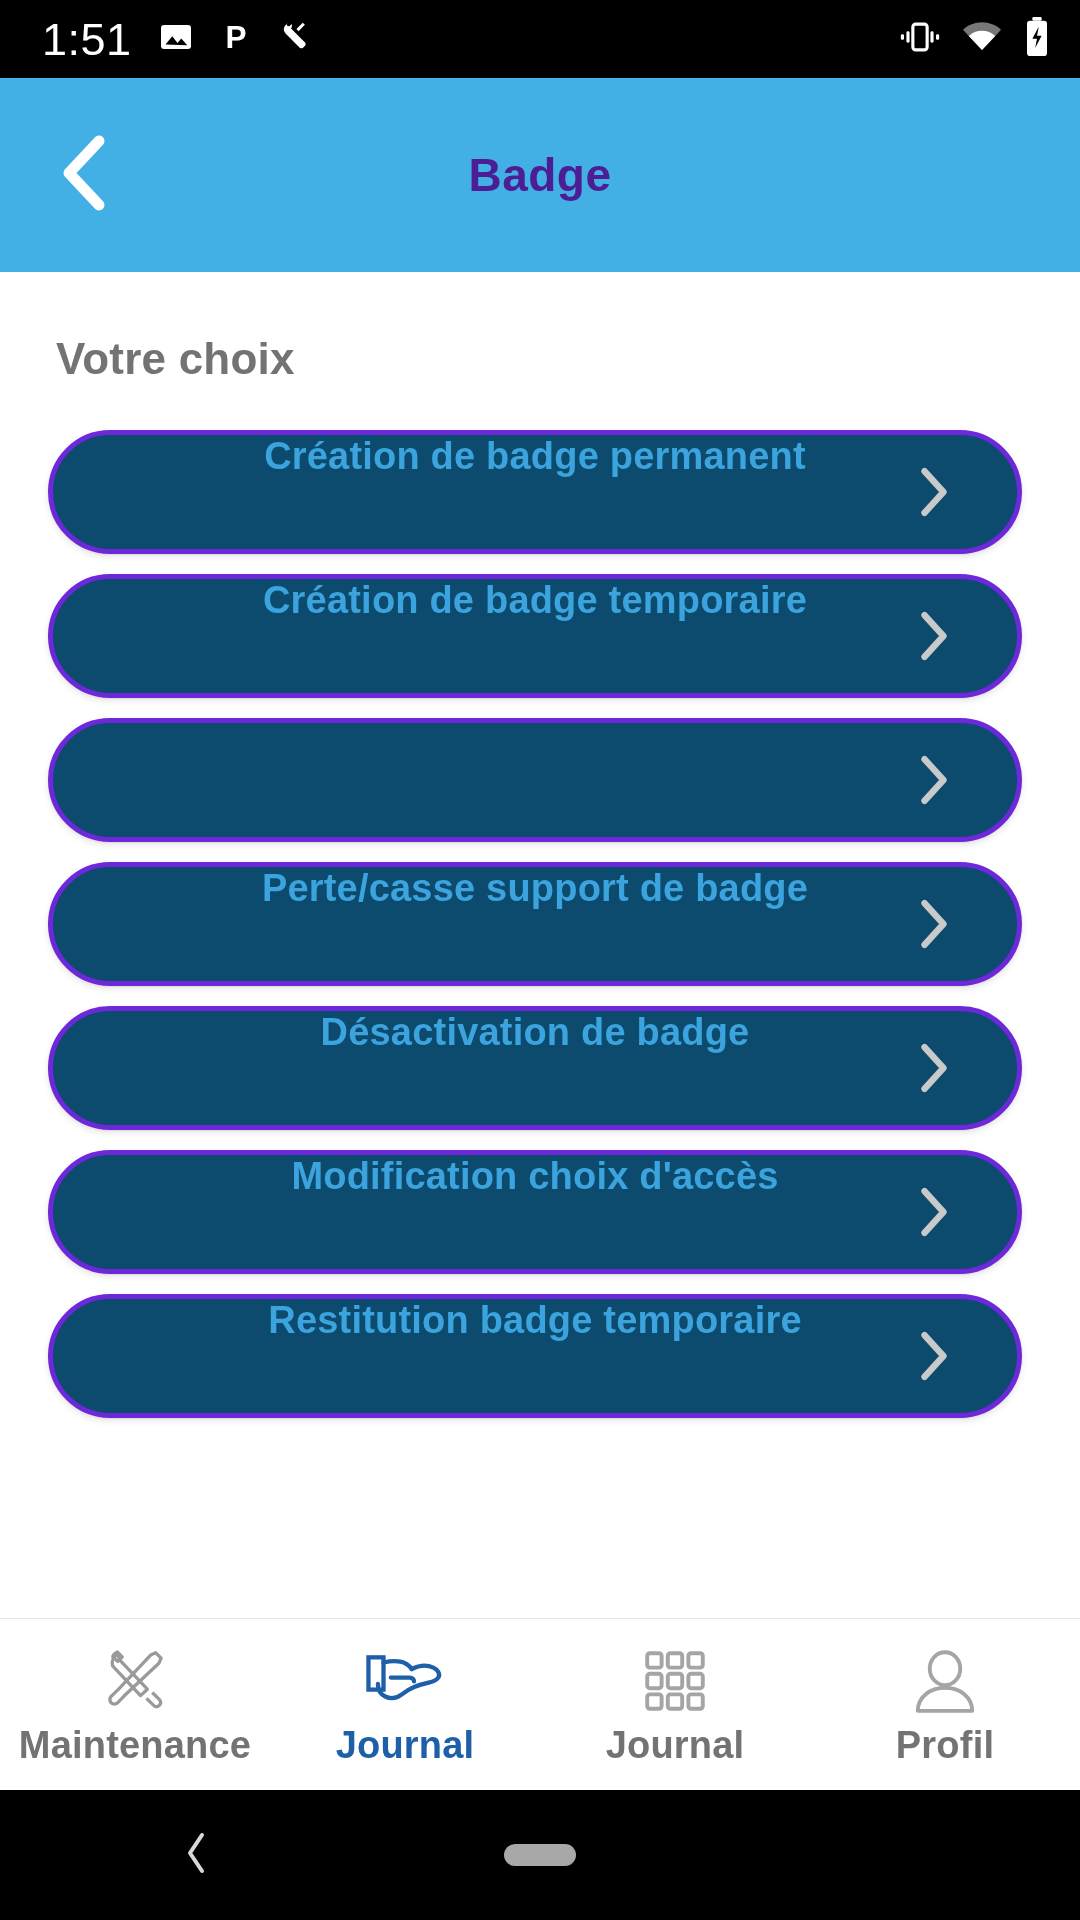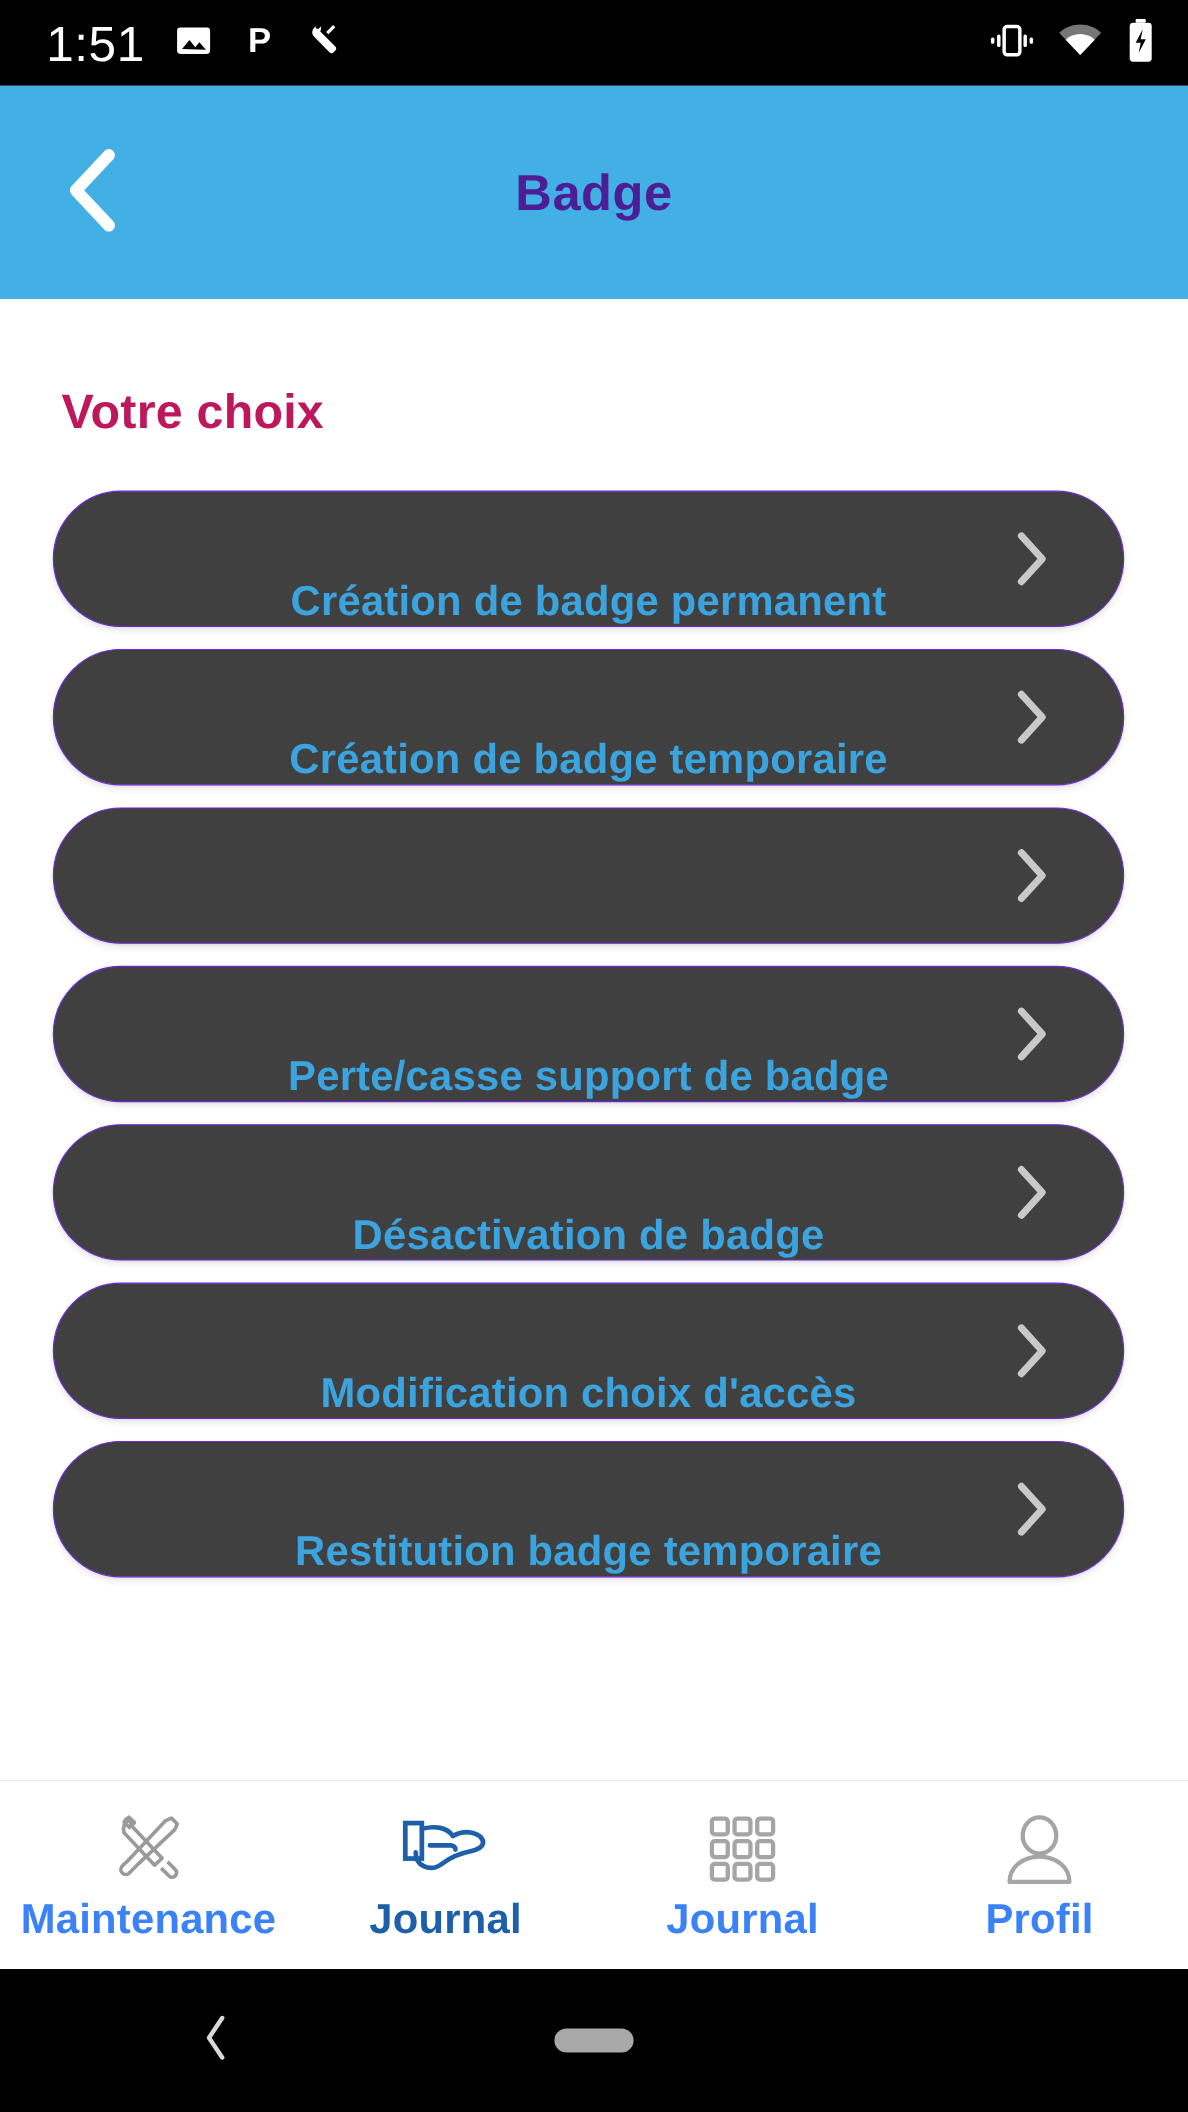--- a/index.html
+++ b/index.html
@@ -40,33 +40,33 @@
     width:100%; text-align:center; color:#4c1d95;
     font-size:46px; font-weight:bold; letter-spacing:0.5px;
   }
 
   
   .content {
     flex:1 1 auto; background:#ffffff; overflow:hidden;
     position:relative; padding:0 0 0 0;
   }
   .section-title {
-    color:#be185d; font-size:44px; font-weight:bold;
-    padding:78px 0 0 56px; letter-spacing:0.2px;
+    color:#737373; font-size:44px; font-weight:bold;
+    padding:62px 0 0 56px; letter-spacing:0.2px;
   }
   .card-list { margin-top:46px; }
   .card {
     position:relative;
     margin:0 58px 20px 48px;
     height:124px;
-    background:#404040;
-    border:1px solid #6d28d9;
+    background:#0c4a6e;
+    border:5px solid #6d28d9;
     border-radius:62px;
     box-shadow:0 3px 7px rgba(0,0,0,0.10), 0 1px 2px rgba(0,0,0,0.06);
-    display:flex; align-items:flex-end; justify-content:center;
+    display:flex; align-items:flex-start; justify-content:center;
   }
   .card-label {
     color:#3ba3dd; font-size:38px; font-weight:bold;
     letter-spacing:0.2px; text-align:center;
     padding:0 90px;
   }
   .card-chevron {
     position:absolute; right:66px; top:50%; transform:translateY(-50%);
     display:flex; align-items:center;
   }
@@ -75,21 +75,21 @@
   .bottom-nav {
     height:172px; background:#ffffff; flex:none;
     border-top:1px solid #e6e6e6;
     display:flex; align-items:center;
   }
   .nav-item {
     flex:1 1 25%; display:flex; flex-direction:column;
     align-items:center; justify-content:center; gap:8px;
   }
   .nav-icon { height:74px; display:flex; align-items:flex-end; justify-content:center; }
-  .nav-label { font-size:38px; font-weight:bold; color:#3b82f6; letter-spacing:0.2px; }
+  .nav-label { font-size:38px; font-weight:bold; color:#737373; letter-spacing:0.2px; }
   .nav-item.active .nav-label { color:#1d5fa8; }
 
   
   .android-nav {
     height:130px; background:#000000; flex:none;
     position:relative;
   }
   .and-back {
     position:absolute; left:184px; top:50%; transform:translateY(-50%);
   }

